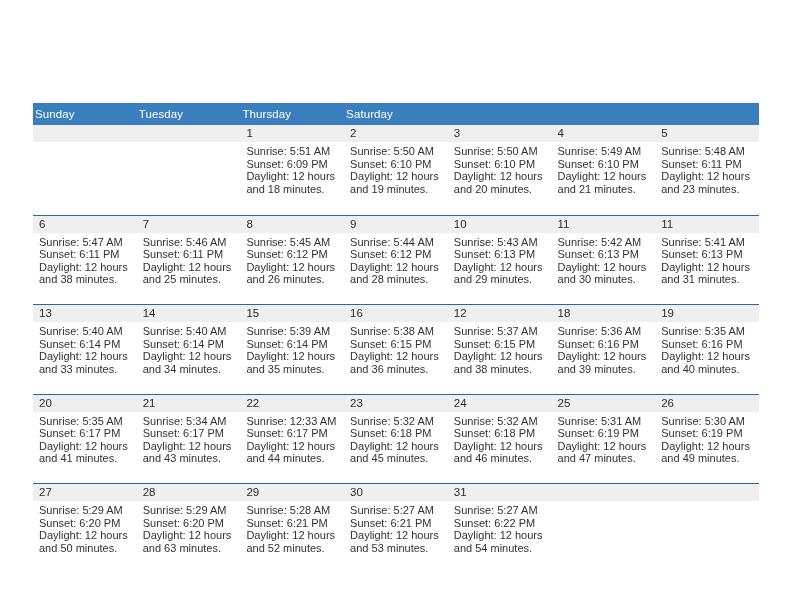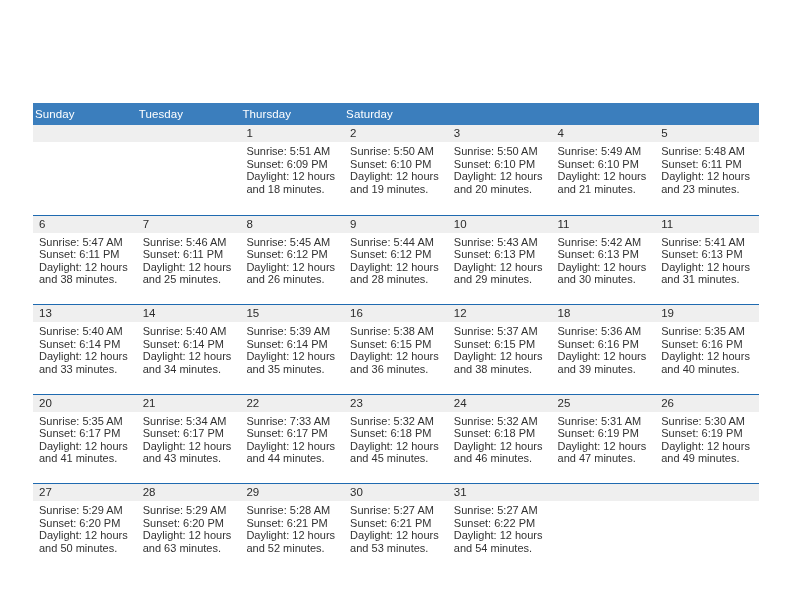--- a/index.html
+++ b/index.html
@@ -369,21 +369,21 @@
             <div class="day-body">
               <div>Sunrise: 5:34 AM</div>
               <div>Sunset: 6:17 PM</div>
               <div>Daylight: 12 hours</div>
               <div>and 43 minutes.</div>
             </div>
           </div>
           <div class="day-cell">
             <div class="day-num">22</div>
             <div class="day-body">
-              <div>Sunrise: 7:33 AM</div>
+              <div>Sunrise: 12:33 AM</div>
               <div>Sunset: 6:17 PM</div>
               <div>Daylight: 12 hours</div>
               <div>and 44 minutes.</div>
             </div>
           </div>
           <div class="day-cell">
             <div class="day-num">23</div>
             <div class="day-body">
               <div>Sunrise: 5:32 AM</div>
               <div>Sunset: 6:18 PM</div>

